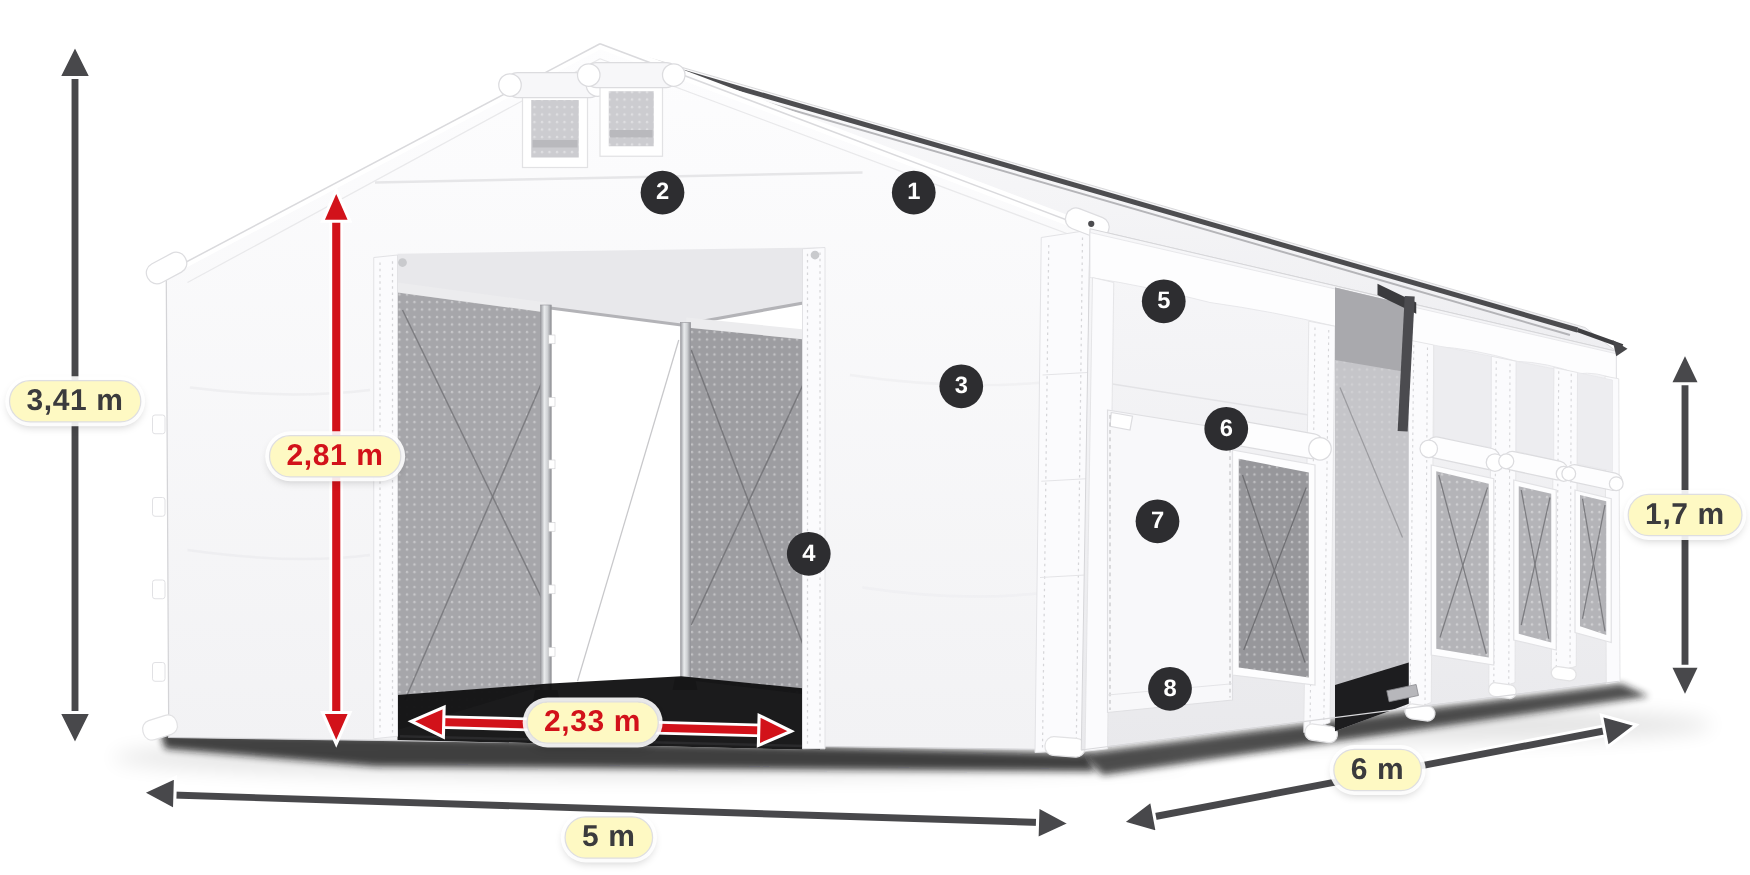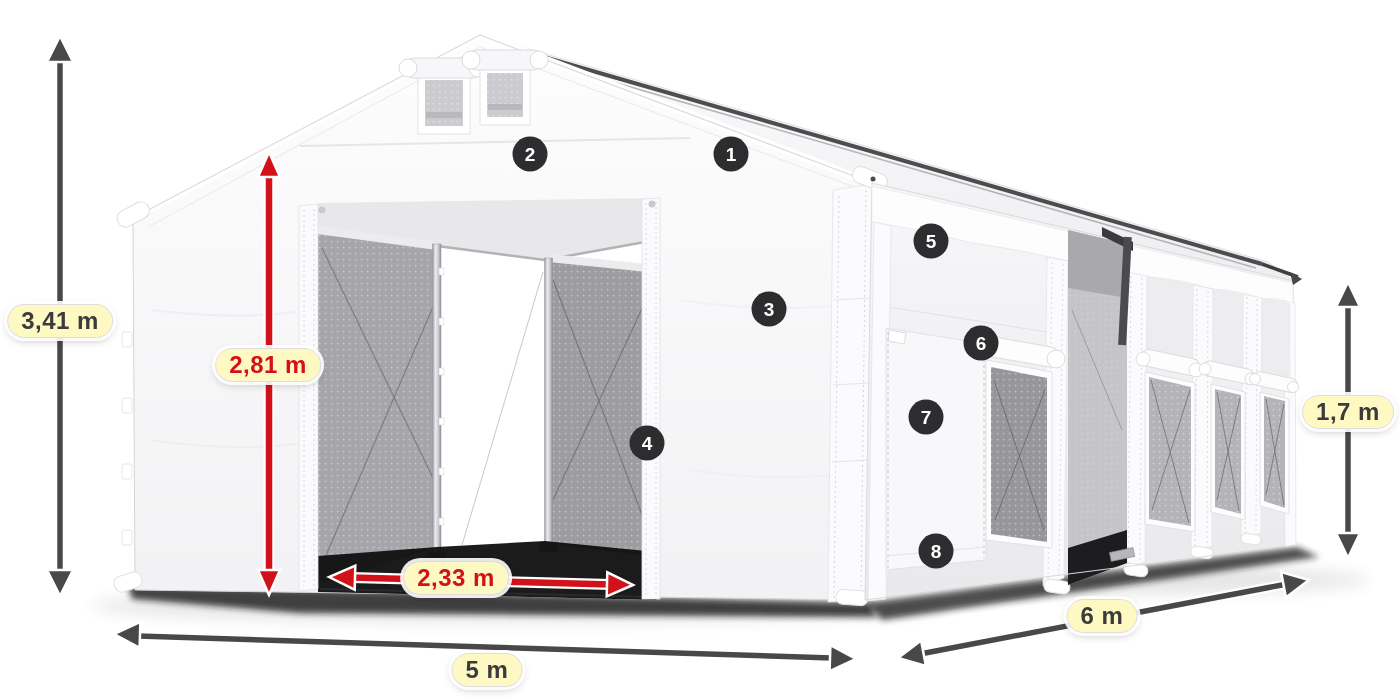--- a/index.html
+++ b/index.html
@@ -349,21 +349,21 @@
       <line x1="351" y1="577.6" x2="611" y2="584.4" stroke="#ffffff" stroke-width="11"></line>
       <line x1="351" y1="577.6" x2="611" y2="584.4" stroke="#d2121a" stroke-width="6.5"></line>
       <polygon points="329,577 354.7,589.7 355.3,565.7" fill="#d2121a" stroke="#ffffff" stroke-width="2.5"></polygon>
       <polygon points="633,585 606.7,596.3 607.3,572.3" fill="#d2121a" stroke="#ffffff" stroke-width="2.5"></polygon>
     </g>
   </g>
 </svg>
 
 <div class="dim-label" style="left:60px;top:321px;">3,41 m</div>
 <div class="dim-label red" style="left:268px;top:365px;">2,81 m</div>
-<div class="dim-label red" style="left:456px;top:578px;text-align:center;">2,33 m</div>
+<div class="dim-label red" style="left:474px;top:578px;text-align:center;">2,33 m</div>
 <div class="dim-label" style="left:487px;top:646px;margin-top:24px;">5 m</div>
 <div class="dim-label" style="left:1102px;top:616px;">6 m</div>
 <div class="dim-label" style="left:1348px;top:412px;">1,7 m</div>
 
 <div class="badge" style="left:731px;top:154px;">1</div>
 <div class="badge" style="left:530px;top:154px;">2</div>
 <div class="badge" style="left:769px;top:309px;">3</div>
 <div class="badge" style="left:647px;top:443px;">4</div>
 <div class="badge" style="left:931px;top:241px;">5</div>
 <div class="badge" style="left:981px;top:343px;">6</div>

